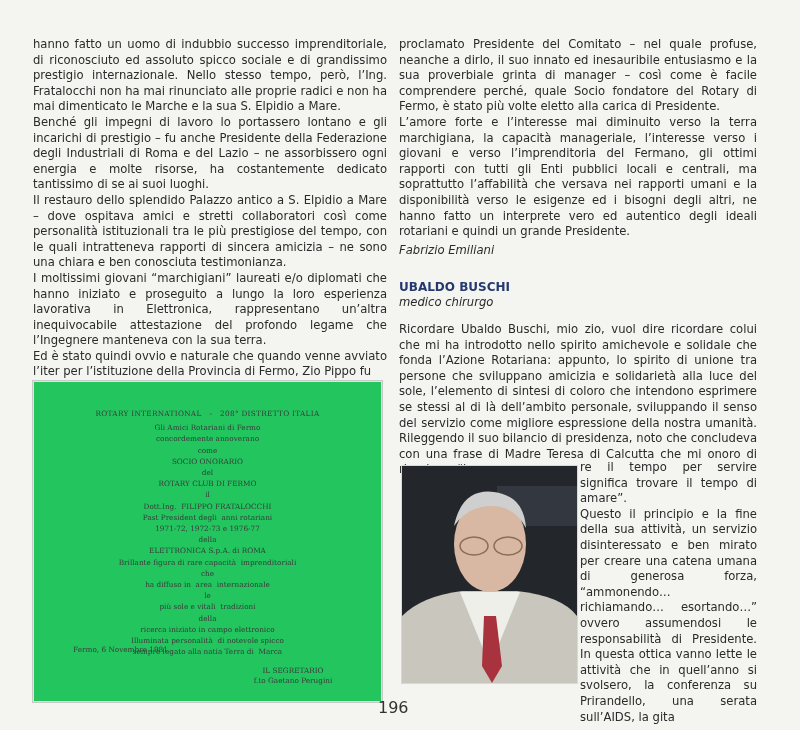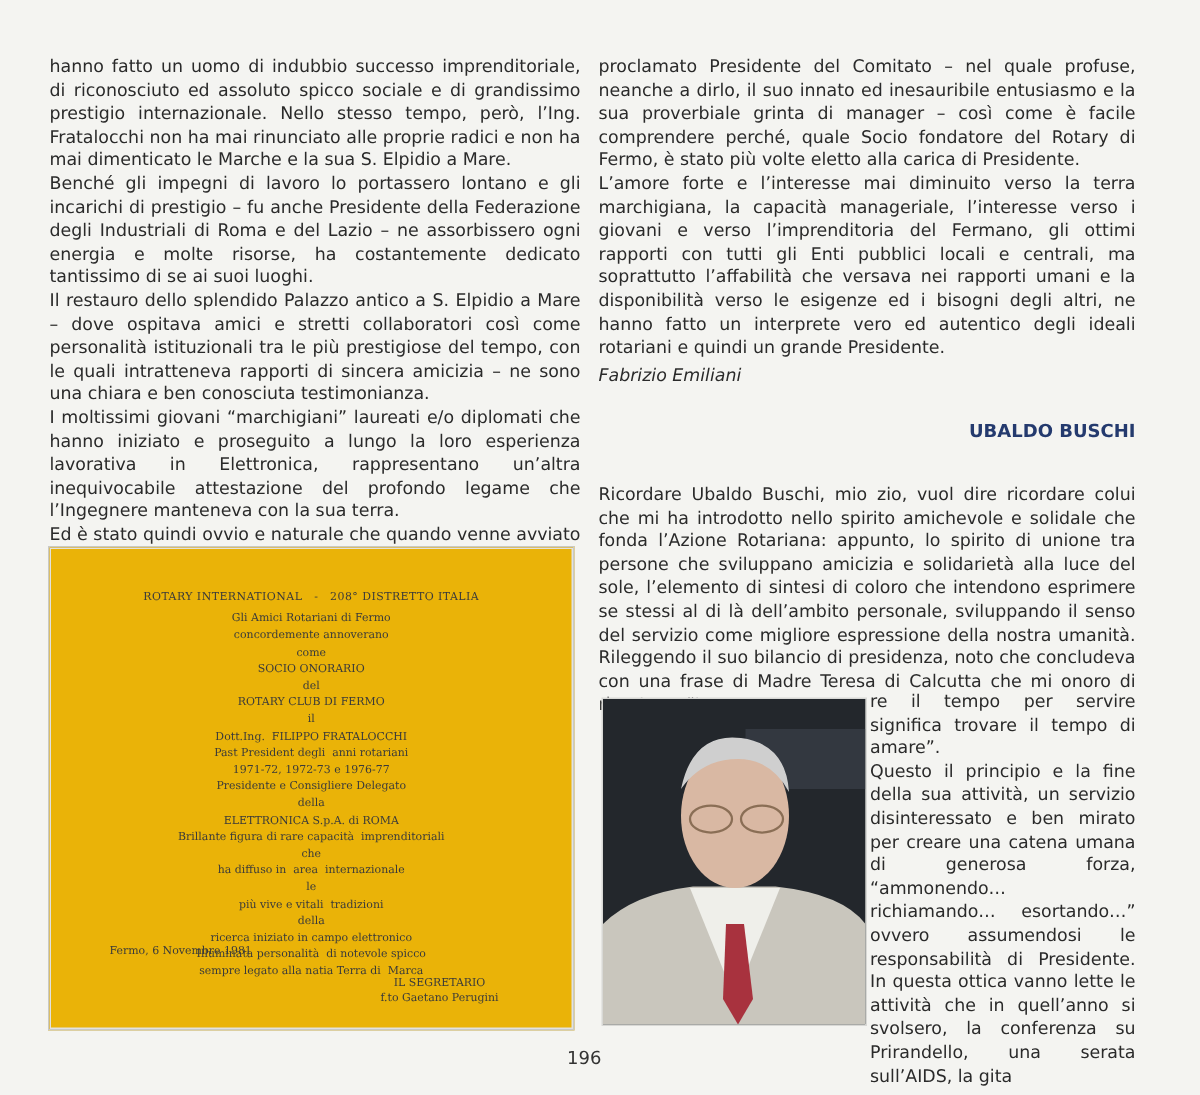--- a/index.html
+++ b/index.html
@@ -8,48 +8,48 @@
     background:#f4f4f1;
     font-family:"DejaVu Sans", sans-serif;
     color:#2a2a2a;
     position:relative;
   }
   .col { position:absolute; font-size:11.6px; line-height:15.6px; text-align:justify; }
   .col p { margin:0; }
   #left-col { left:33px; top:37px; width:354px; }
   #right-col-top { left:399px; top:37px; width:358px; }
   .signature { font-style:italic; margin-top:3px !important; }
-  .heading { position:absolute; left:399px; width:358px; text-align:right; }
+  .heading { position:absolute; left:399px; width:358px; text-align:left; }
   .heading .name { font-weight:bold; color:#243a6e; font-size:12px; line-height:15px; top:0; }
   .heading .role { font-style:italic; font-size:11.6px; line-height:15px; }
   #bio-text { left:399px; top:322px; width:358px; }
   #bio-side { left:580px; top:460px; width:177px; }
   .ital { }
 
   #certificate {
-    position:absolute; left:32px; top:364px; width:349px; height:321px;
-    background:#eab308; border:1px solid #c9c9c5;
+    position:absolute; left:32px; top:380px; width:349px; height:321px;
+    background:#22c55e; border:1px solid #c9c9c5;
     font-family:"DejaVu Serif", serif; font-size:7.3px; line-height:11.2px;
     color:#3a3a3a; text-align:center;
     box-shadow: 0 0 0 1px #e2e2df inset;
   }
   #certificate .lines { position:absolute; left:0; right:0; top:27px; }
   #certificate .lines div { white-space:pre; }
   #certificate .cert-title { margin-bottom:3px; letter-spacing:0.3px; }
   #certificate .date { position:absolute; left:40px; top:263px; text-align:right; }
   #certificate .sig { position:absolute; top:285px; width:150px; text-align:center; line-height:10px; }
   #certificate .sig.left { left:20px; }
   #certificate .sig.right { left:185px; }
 
   #photo {
     position:absolute; left:401px; top:465px; width:175px; height:217px;
     background:linear-gradient(180deg,#1f2328 0%, #2a2f35 40%, #3b3e40 100%);
     overflow:hidden; border:1px solid #d8d8d5;
   }
-  #page-number { position:absolute; left:378px; top:698px; font-size:12px; color:#333; }
+  #page-number { position:absolute; left:378px; top:698px; font-size:16px; color:#333; }
 </style>
 </head>
 <body>
 
 <div id="left-col" class="col">
   <p>hanno fatto un uomo di indubbio successo imprenditoriale, di riconosciuto ed assoluto spicco sociale e di grandissimo prestigio internazionale. Nello stesso tempo, però, l’Ing. Fratalocchi non ha mai rinunciato alle proprie radici e non ha mai dimenticato le Marche e la sua S. Elpidio a Mare.</p>
   <p>Benché gli impegni di lavoro lo portassero lontano e gli incarichi di prestigio – fu anche Presidente della Federazione degli Industriali di Roma e del Lazio – ne assorbissero ogni energia e molte risorse, ha costantemente dedicato tantissimo di se ai suoi luoghi.</p>
   <p>Il restauro dello splendido Palazzo antico a S. Elpidio a Mare – dove ospitava amici e stretti collaboratori così come personalità istituzionali tra le più prestigiose del tempo, con le quali intratteneva rapporti di sincera amicizia – ne sono una chiara e ben conosciuta testimonianza.</p>
   <p>I moltissimi giovani “marchigiani” laureati e/o diplomati che hanno iniziato e proseguito a lungo la loro esperienza lavorativa in Elettronica, rappresentano un’altra inequivocabile attestazione del profondo legame che l’Ingegnere manteneva con la sua terra.</p>
   <p>Ed è stato quindi ovvio e naturale che quando venne avviato l’iter per l’istituzione della Provincia di Fermo, Zio Pippo fu</p>
@@ -61,48 +61,48 @@
     <div>Gli Amici Rotariani di Fermo</div>
     <div>concordemente annoverano</div>
     <div>come</div>
     <div>SOCIO ONORARIO</div>
     <div>del</div>
     <div>ROTARY CLUB DI FERMO</div>
     <div>il</div>
     <div>Dott.Ing.  FILIPPO FRATALOCCHI</div>
     <div>Past President degli  anni rotariani</div>
     <div>1971-72, 1972-73 e 1976-77</div>
-    <div>Presidente e Consigliere Delegato</div>
     <div>della</div>
     <div>ELETTRONICA S.p.A. di ROMA</div>
     <div>Brillante figura di rare capacità  imprenditoriali</div>
     <div>che</div>
     <div>ha diffuso in  area  internazionale</div>
     <div>le</div>
-    <div>più vive e vitali  tradizioni</div>
+    <div>più sole e vitali  tradizioni</div>
     <div>della</div>
     <div>ricerca iniziato in campo elettronico</div>
     <div>Illuminata personalità  di notevole spicco</div>
     <div>sempre legato alla natia Terra di  Marca</div>
   </div>
   <div class="date">Fermo, 6 Novembre 1981</div>
   <div class="sig right">
     <div>IL SEGRETARIO</div>
     <div>f.to Gaetano  Perugini</div>
   </div>
 </div>
 
 <div id="right-col-top" class="col">
   <p>proclamato Presidente del Comitato – nel quale profuse, neanche a dirlo, il suo innato ed inesauribile entusiasmo e la sua proverbiale grinta di manager – così come è facile comprendere perché, quale Socio fondatore del Rotary di Fermo, è stato più volte eletto alla carica di Presidente.</p>
   <p>L’amore forte e l’interesse mai diminuito verso la terra marchigiana, la capacità manageriale, l’interesse verso i giovani e verso l’imprenditoria del Fermano, gli ottimi rapporti con tutti gli Enti pubblici locali e centrali, ma soprattutto l’affabilità che versava nei rapporti umani e la disponibilità verso le esigenze ed i bisogni degli altri, ne hanno fatto un interprete vero ed autentico degli ideali rotariani e quindi un grande Presidente.</p>
   <p class="signature">Fabrizio Emiliani</p>
 </div>
 
 <div class="heading" style="top:280px;">
   <div class="name">UBALDO BUSCHI</div>
+  <div class="role">medico chirurgo</div>
 </div>
 
 <div id="bio-text" class="col">
   <p><span>Ricordare Ubaldo Buschi, mio zio, vuol dire ricordare colui che mi ha introdotto nello spirito amichevole e solidale che fonda l’Azione Rotariana: appunto, lo spirito di unione tra persone che sviluppano amicizia e solidarietà alla luce del sole, l’elemento di sintesi di coloro che intendono esprimere se stessi al di là dell’ambito personale, sviluppando il senso del servizio come migliore espressione della nostra umanità. Rileggendo il suo bilancio di presidenza, noto che concludeva con una frase di Madre Teresa di Calcutta che mi onoro di riportare: </span><span class="ital">“trova-</span></p>
 </div>
 
 <div id="photo">
   <svg width="175" height="217" viewBox="0 0 175 217">
     <rect x="0" y="0" width="175" height="217" fill="#23272c"></rect>
     <rect x="95" y="20" width="80" height="40" fill="#3a4048" opacity="0.7"></rect>

